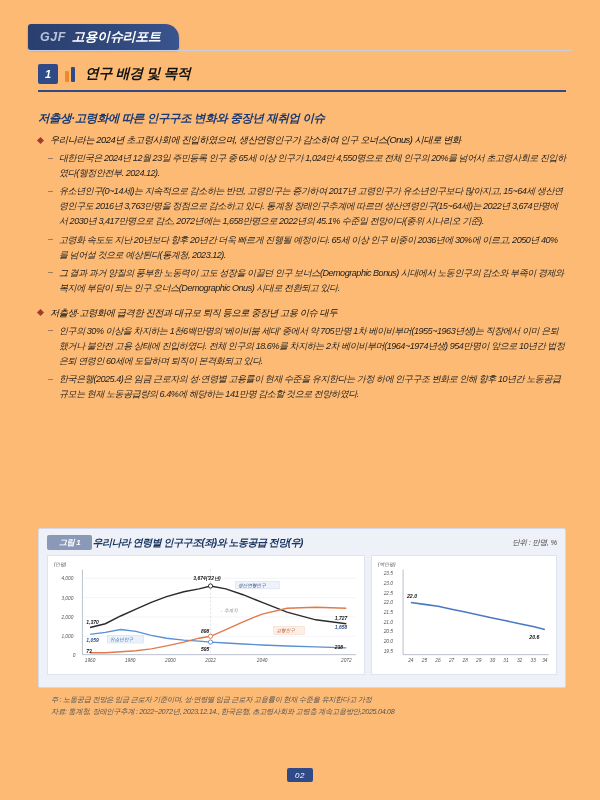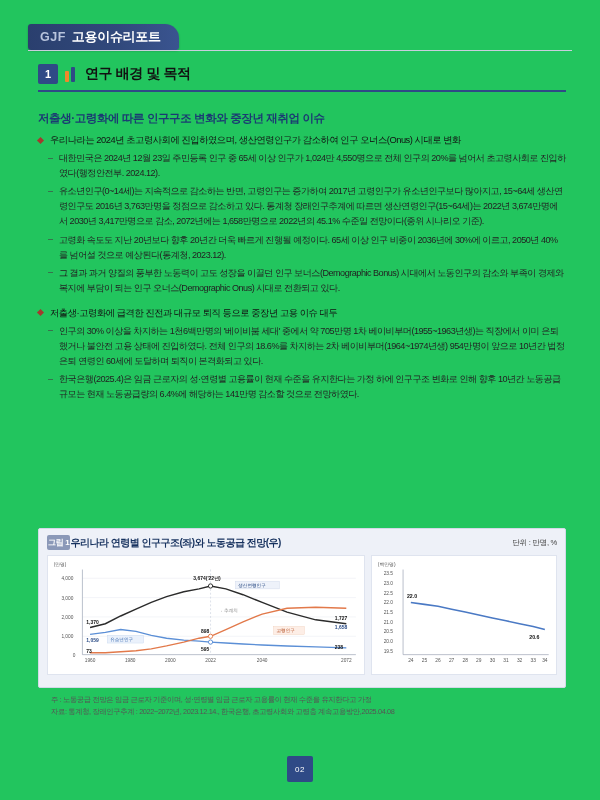--- a/index.html
+++ b/index.html
@@ -7,21 +7,22 @@
   body {
     width:600px; height:800px;
     background:#e8e9ee;
     font-family:"Liberation Sans", sans-serif;
     color:#1a1a1a;
     overflow:hidden;
   }
   .page {
     position:relative;
     width:600px; height:800px;
-    background:#22c55e;
+    background:#fdba74;
+    font-style:italic;
   }
 
   
   .header-tab {
     position:absolute; left:28px; top:24px;
     height:26px; min-width:150px;
     background:linear-gradient(90deg,#2a3f6e 0%, #31497c 60%, #3a5490 100%);
     border-radius:3px 14px 3px 3px;
     display:flex; align-items:center;
     padding:0 18px 0 12px;
@@ -96,21 +97,21 @@
   
   .fig {
     position:absolute; left:38px; top:528px; width:528px; height:160px;
     background:#eef1f8; border:1px solid #d3d9e8; border-radius:2px;
   }
   .fig-head {
     display:flex; align-items:center; padding:6px 8px 0 8px;
   }
   .fig-tag {
     background:#8b99b8; color:#fff; font-size:8px; font-weight:bold;
-    padding:2px 1px; border-radius:2px; letter-spacing:-.3px;
+    padding:2px 12px; border-radius:2px; letter-spacing:-.3px;
   }
   .fig-title {
     font-size:10px; font-weight:bold; color:#17325f;
     letter-spacing:-.5px;
   }
   .fig-unit {
     margin-left:auto; font-size:7.6px; color:#444; letter-spacing:-.3px;
   }
   .fig-panels {
     display:flex; gap:6px; padding:5px 8px 7px 8px; height:132px;
@@ -123,21 +124,21 @@
   
   .notes {
     position:absolute; left:51px; top:694px; width:528px;
     font-size:7.3px; line-height:1.52; color:#555; letter-spacing:-.35px;
   }
   .notes div { margin-bottom:1px; }
 
   
   .pg {
     position:absolute; left:50%; transform:translateX(-50%);
-    bottom:18px; width:26px; height:26px;
+    bottom:18px; width:26px; height:14px;
     background:#2f4a86; color:#fff; font-size:8px;
     display:flex; align-items:center; justify-content:center; border-radius:2px;
     letter-spacing:.5px;
   }
 </style>
 </head>
 <body>
 
 <div class="page">
 

